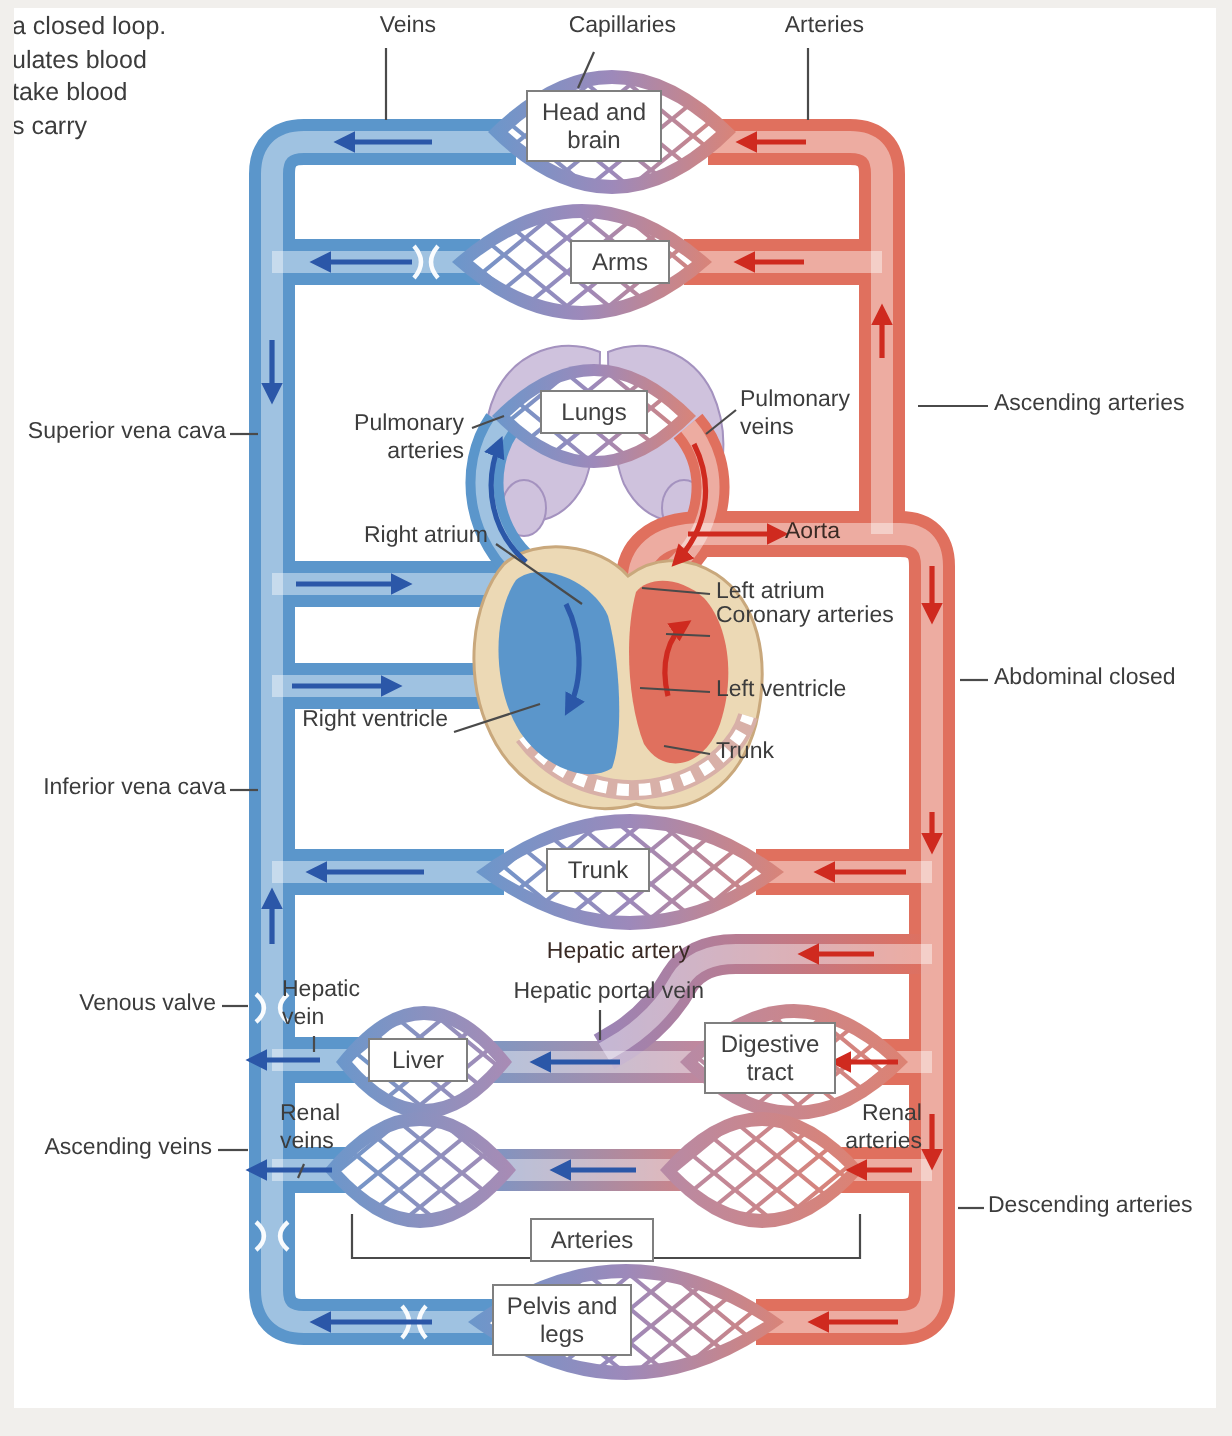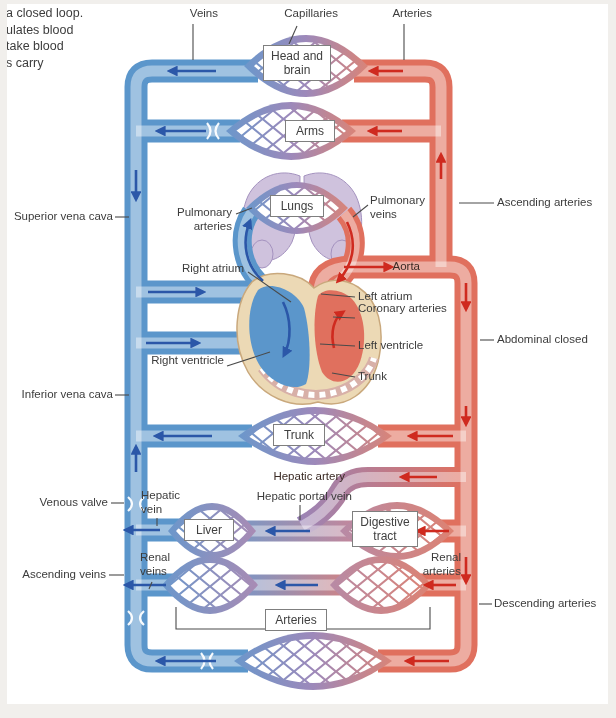--- a/index.html
+++ b/index.html
@@ -282,15 +282,16 @@
 <div class="lbl wrap" style="left:140px;top:551px;width:36px;">Renal veins</div>
 <div class="lbl wrap r" style="right:155px;top:551px;width:46px;">Renal arteries</div>
 
 <div class="obox" style="left:263px;top:45px;width:58px;">Head and brain</div>
 <div class="obox" style="left:285px;top:120px;width:40px;">Arms</div>
 <div class="obox" style="left:270px;top:195px;width:44px;">Lungs</div>
 <div class="obox" style="left:273px;top:424px;width:42px;">Trunk</div>
 <div class="obox" style="left:184px;top:519px;width:40px;">Liver</div>
 <div class="obox" style="left:352px;top:511px;width:56px;">Digestive tract</div>
 <div class="obox" style="left:265px;top:609px;width:52px;">Arteries</div>
+<div class="obox" style="left:246px;top:642px;width:60px;">Pelvis and legs</div>
 
 <div id="frame"></div>
 </div>
 
 </body></html>

